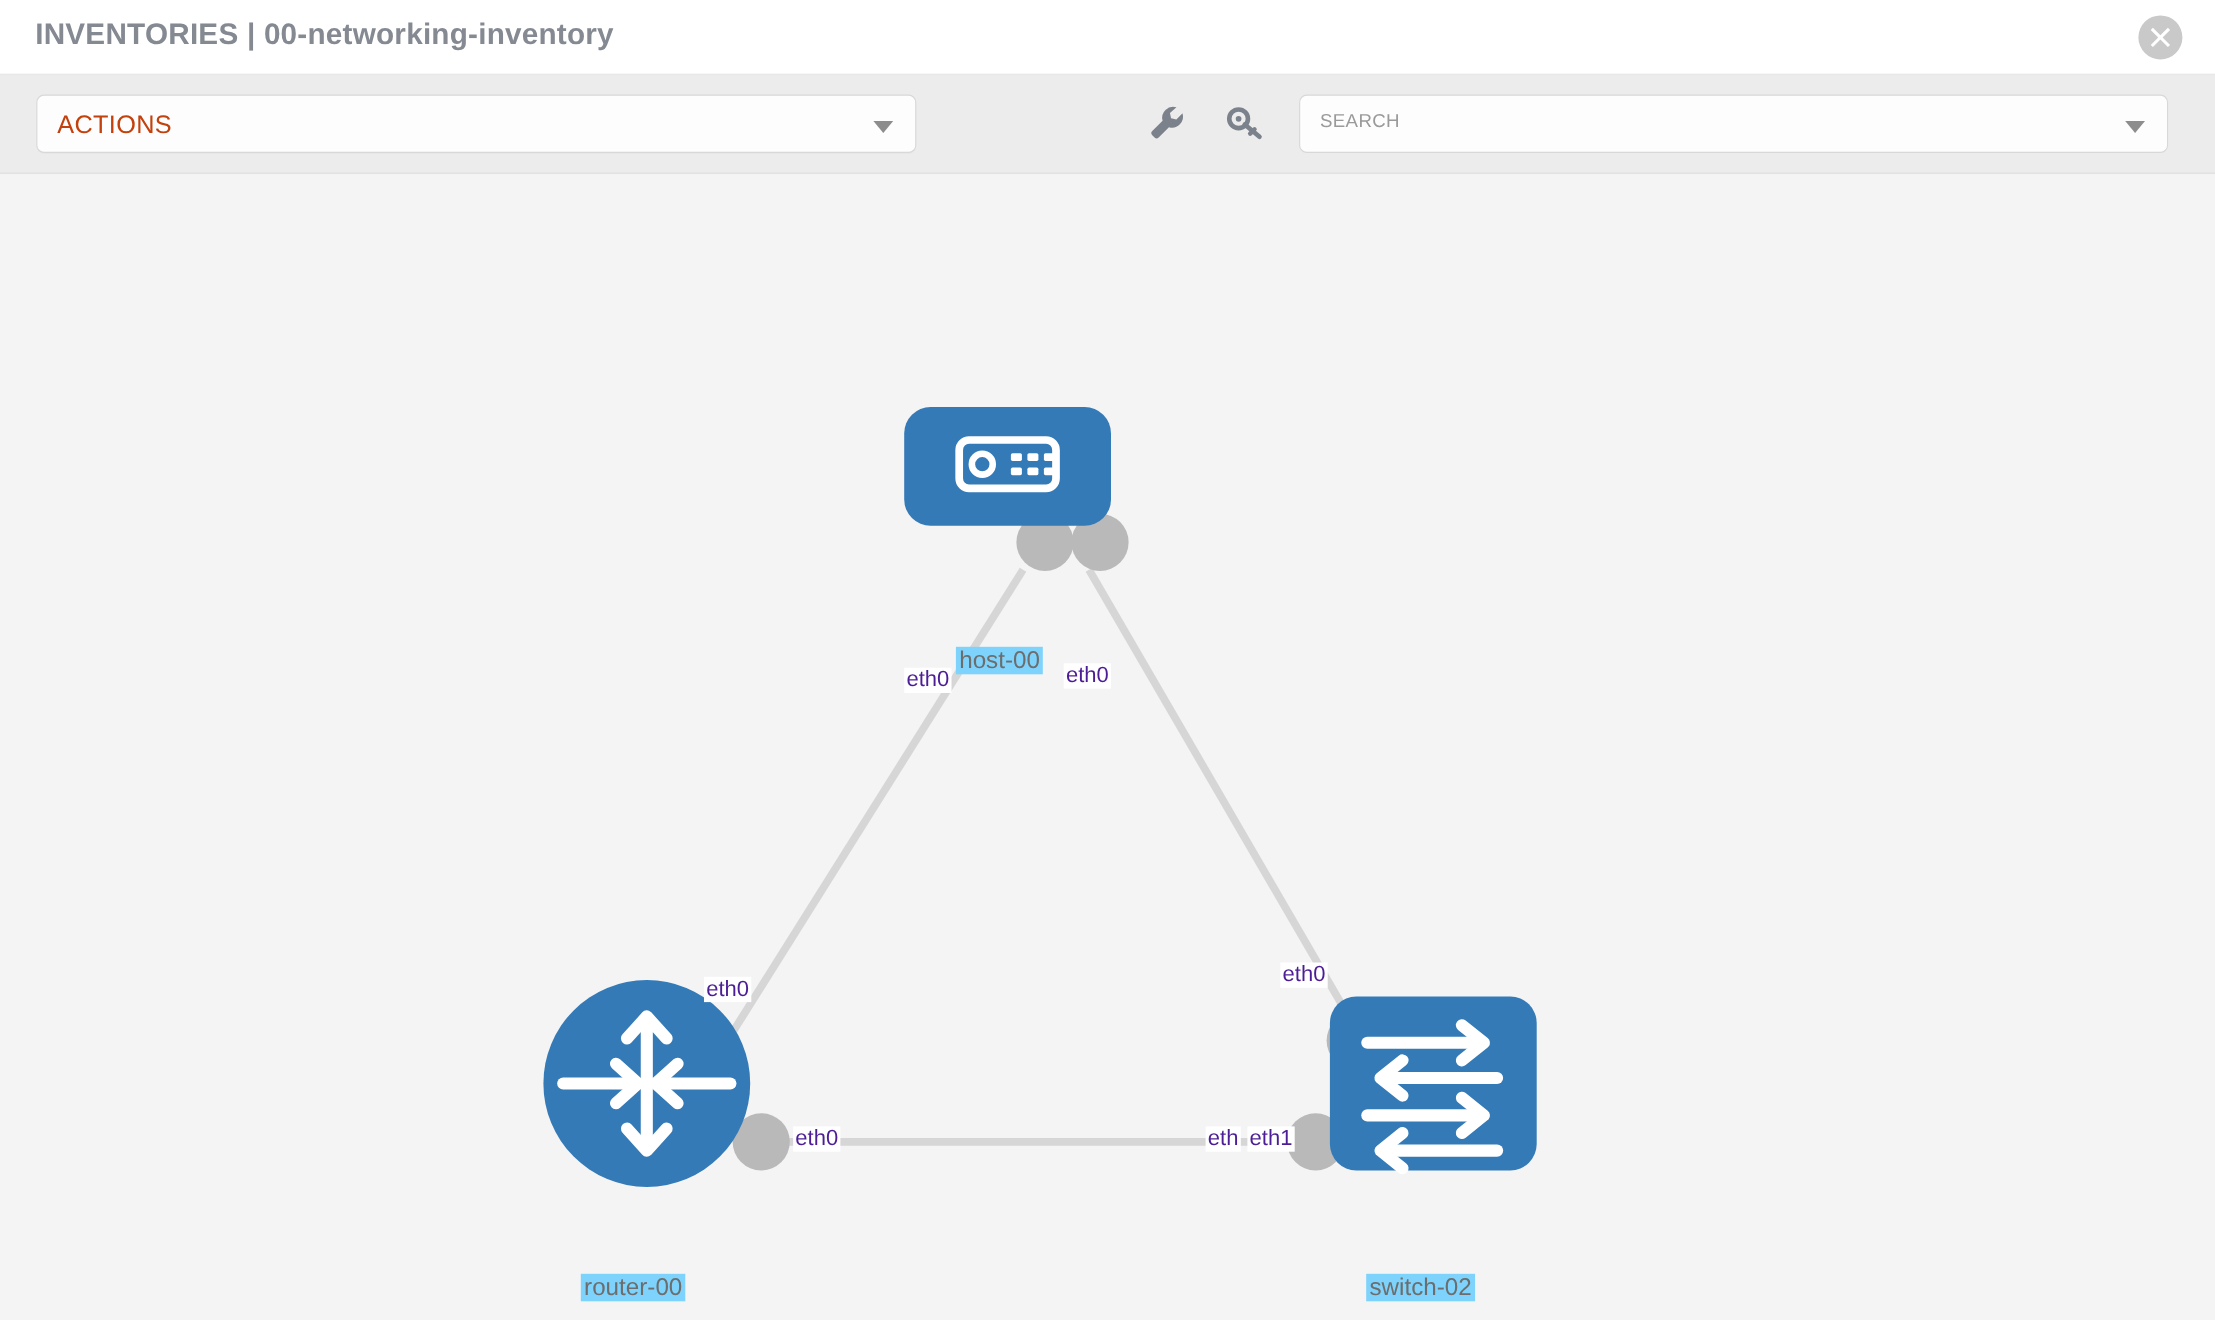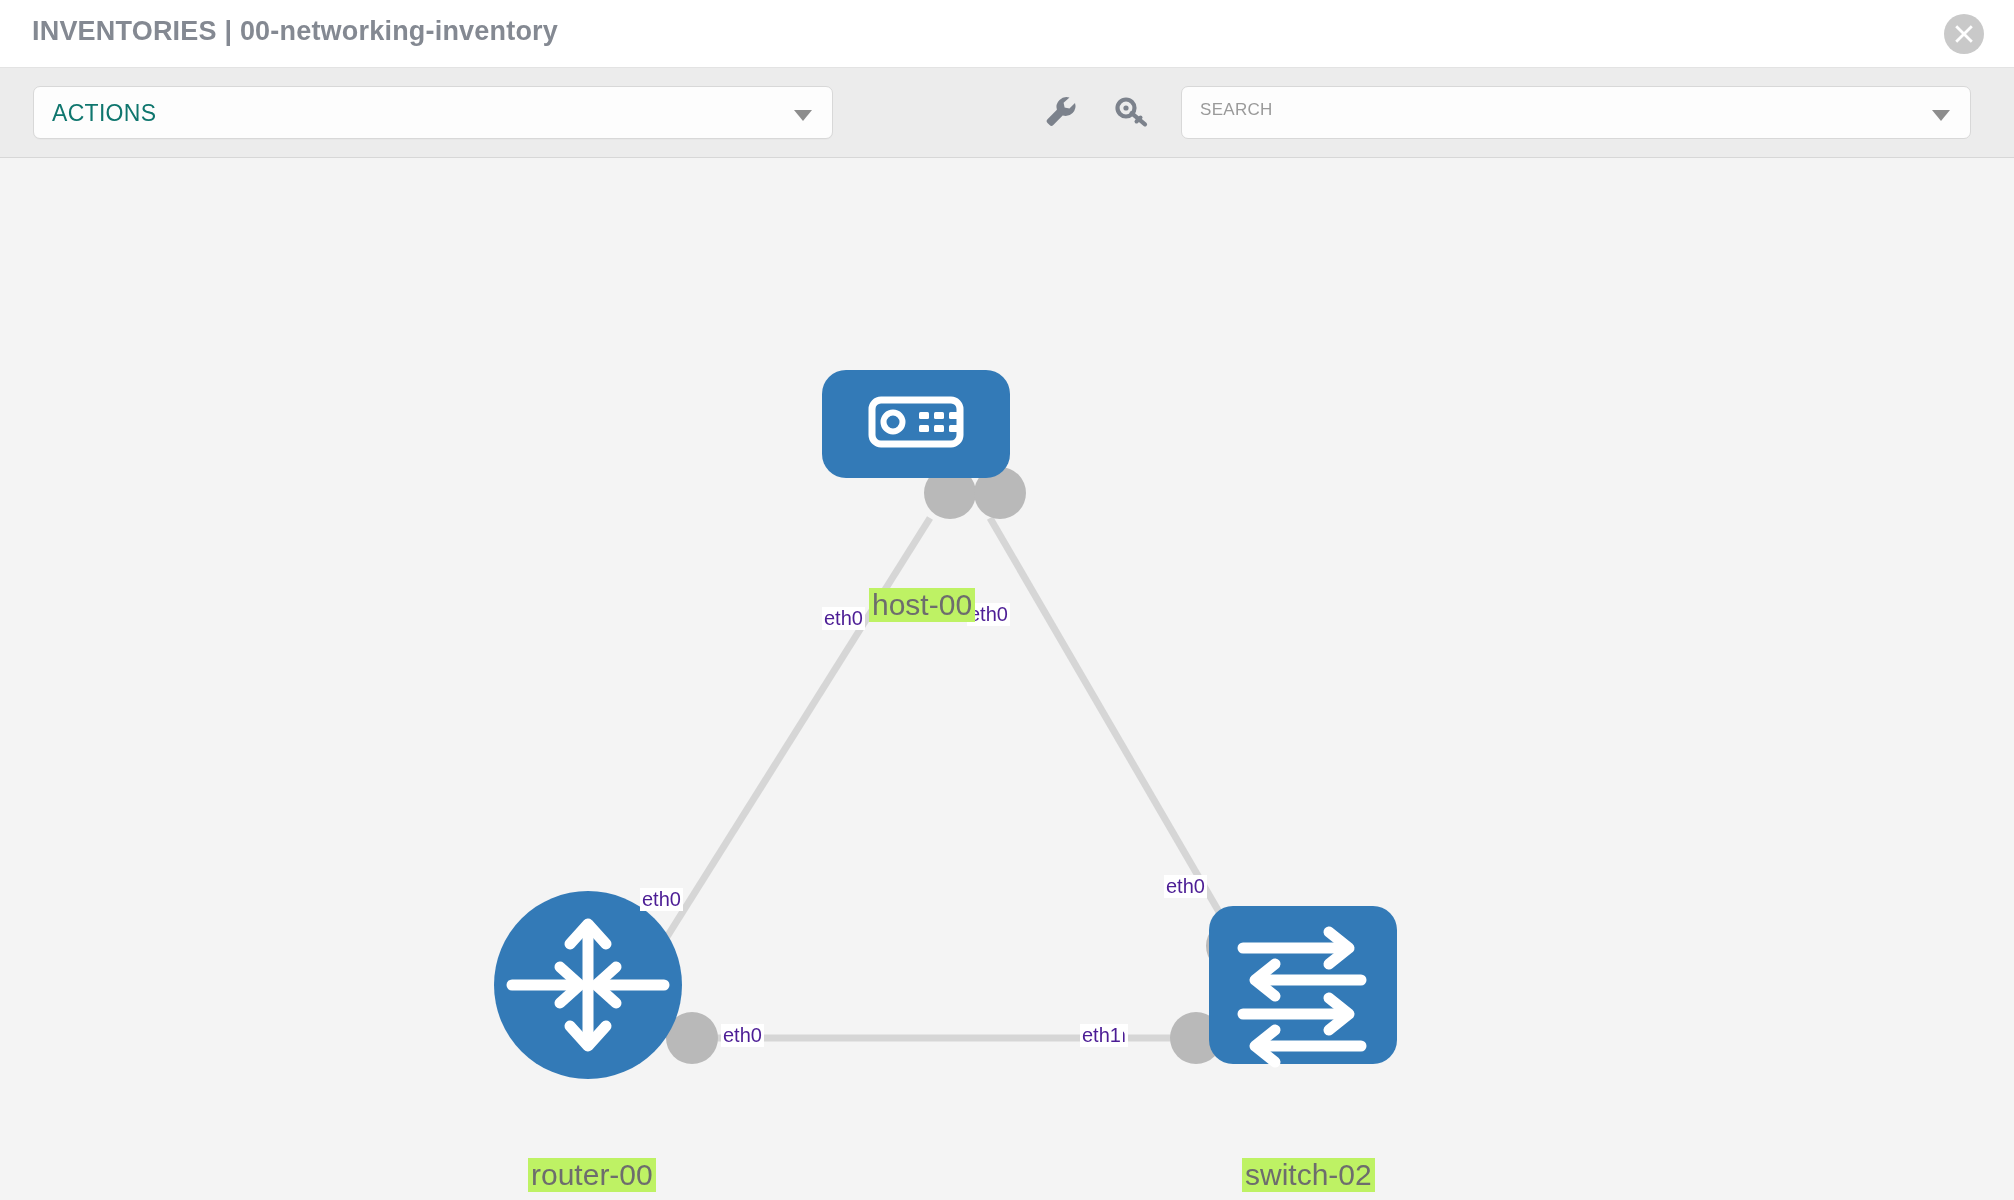--- a/index.html
+++ b/index.html
@@ -60,21 +60,21 @@
     background: #fdfdfd;
     border: 1px solid #d8d8d8;
     border-radius: 7px;
     box-shadow: 0 1px 0 rgba(0,0,0,0.02);
     cursor: pointer;
   }
   .actions-select .label {
     position: absolute;
     left: 18px; top: 13px;
     font-size: 23px;
-    color: #0f766e;
+    color: #c2410c;
     letter-spacing: 0.3px;
   }
   .caret {
     position: absolute;
     right: 20px; top: 23px;
     width: 0; height: 0;
     border-left: 9px solid transparent;
     border-right: 9px solid transparent;
     border-top: 11px solid #8d8d8d;
   }
@@ -115,23 +115,23 @@
   }
   .topology-svg {
     position: absolute;
     top: 0; left: 0;
     width: 2014px; height: 1042px;
   }
 
   
   .node-label {
     position: absolute;
-    background: #bef264;
+    background: #7dd3fc;
     color: #6d6d6d;
-    font-size: 30px;
+    font-size: 22px;
     padding: 0 3px;
     white-space: nowrap;
     line-height: 1.12;
   }
   .iface-label {
     position: absolute;
     background: #ffffff;
     color: #4c1d95;
     font-size: 20px;
     padding: 0 2px;
@@ -296,21 +296,21 @@
         </g>
       </g>
     </svg>
 
     <span class="iface-label" style="left:822px; top:449px;">eth0</span>
     <span class="iface-label" style="left:967px; top:445px;">eth0</span>
     <span class="iface-label" style="left:640px; top:730px;">eth0</span>
     <span class="iface-label" style="left:1164px; top:717px;">eth0</span>
     <span class="iface-label" style="left:721px; top:866px;">eth0</span>
     <span class="iface-label" style="left:1096px; top:866px;">eth</span>
-    <span class="iface-label" style="left:1080px; top:866px;">eth1</span>
+    <span class="iface-label" style="left:1134px; top:866px;">eth1</span>
 
     <span class="node-label" style="left:869px; top:430px;">host-00</span>
     <span class="node-label" style="left:528px; top:1000px;">router-00</span>
     <span class="node-label" style="left:1242px; top:1000px;">switch-02</span>
   </div>
 
 
 </div>
 
 </body></html>

